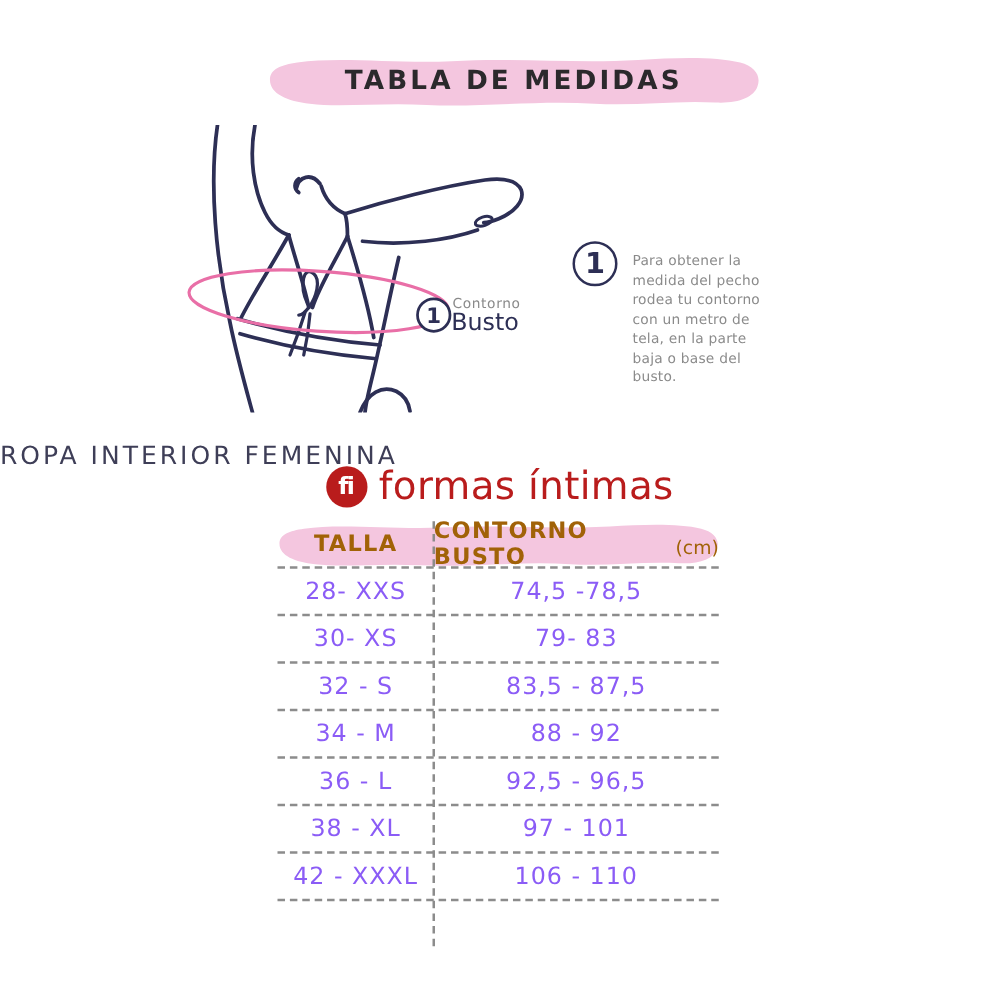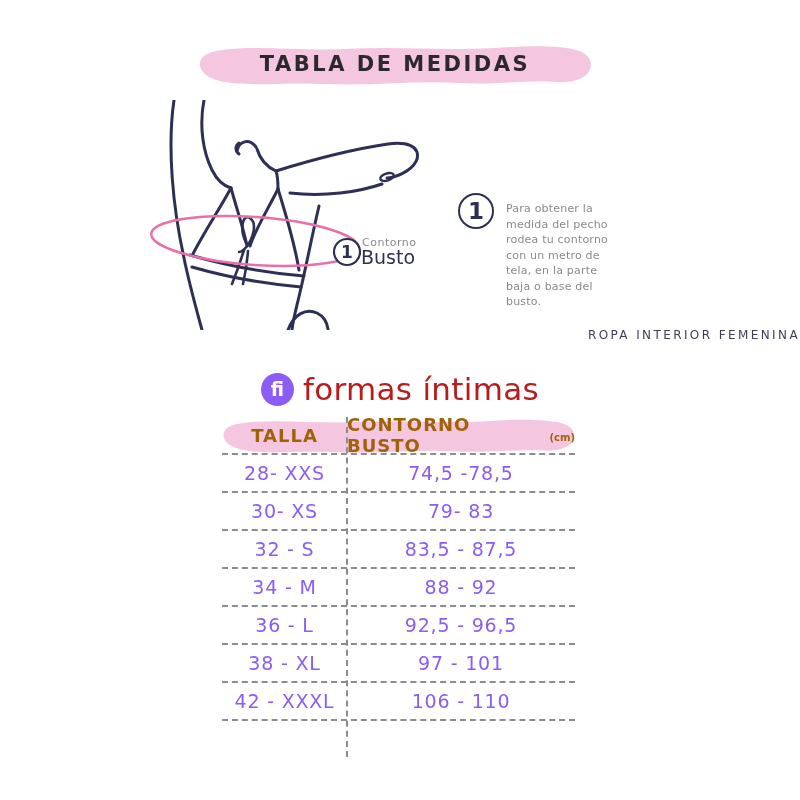--- a/index.html
+++ b/index.html
@@ -1,21 +1,21 @@
 <!DOCTYPE html>
 <html><head>
 <meta charset="utf-8">
 <style>
   html,body{margin:0;padding:0;background:#ffffff;}
   .canvas{
     position:relative;width:800px;height:800px;background:#ffffff;overflow:hidden;
     font-family:"DejaVu Sans","Liberation Sans",sans-serif;
   }
   
-  .title-band{position:absolute;left:196px;top:42px;width:398px;height:44px;}
+  .title-band{position:absolute;left:212px;top:42px;width:398px;height:44px;}
   .title-band svg{position:absolute;inset:0;width:100%;height:100%;}
   .title-band .band-text{
     position:relative;z-index:1;display:flex;width:100%;height:100%;
     align-items:center;justify-content:center;
     font-size:21px;font-weight:bold;letter-spacing:2.5px;color:#2b292c;
   }
   .blob-fill{fill:#f4c6df;}
   
   .figure{position:absolute;left:140px;top:100px;}
   
@@ -25,43 +25,43 @@
     display:flex;align-items:center;justify-content:center;
     font-size:23px;font-weight:bold;color:#2d2f55;
   }
   .step-text{
     position:absolute;left:506px;top:201px;width:160px;
     font-size:11px;line-height:15.5px;color:#8a8a8a;letter-spacing:0.2px;
   }
   .step-text span{display:block;}
   
   .category{
-    position:absolute;left:0;top:328px;width:800px;text-align:right;
-    font-size:12px;letter-spacing:2.4px;color:#3e3e57;
+    position:absolute;left:0;top:352px;width:800px;text-align:left;
+    font-size:20px;letter-spacing:2.4px;color:#3e3e57;
   }
   .brand{
     position:absolute;left:0;top:371px;width:800px;height:36px;
     display:flex;align-items:center;justify-content:center;gap:9px;
   }
   .brand-mark{
-    width:33px;height:33px;border-radius:50%;background:#8b5cf6;color:#ffffff;
+    width:33px;height:33px;border-radius:50%;background:#b91c1c;color:#ffffff;
     display:flex;align-items:center;justify-content:center;
     font-size:19px;font-weight:bold;letter-spacing:-1.5px;padding-right:2px;box-sizing:border-box;
   }
   .brand-name{font-size:31px;font-weight:400;color:#b91c1c;letter-spacing:0.3px;}
   
   .size-table{position:absolute;left:222px;top:417px;width:353px;height:340px;}
   .thead{position:relative;height:36px;border-bottom:2px dashed #8c8c8c;box-sizing:content-box;}
   .thead svg{position:absolute;left:-2px;top:-1px;width:357px;height:38px;}
   .thead .hrow{position:relative;z-index:1;display:flex;height:100%;}
   .th,.td{display:flex;align-items:center;justify-content:center;}
   .ccol1{width:125px;flex:none;}
   .ccol2{flex:1;gap:20px;}
   .th{font-weight:bold;font-size:18px;letter-spacing:1px;color:#a16207;}
-  .th .unit{font-size:10px;font-weight:bold;margin-left:20px;margin-top:5px;letter-spacing:0;}
+  .th .unit{font-size:15px;font-weight:normal;margin-left:20px;margin-top:5px;letter-spacing:0;}
   .tr{display:flex;height:36px;border-bottom:2px dashed #8c8c8c;}
   .tr:last-child{border-bottom:none;}
   .td{font-size:19px;color:#8b5cf6;letter-spacing:0.8px;}
   .vdivider{
     position:absolute;left:124px;top:0;bottom:0;width:0;
     border-left:2px dashed #8c8c8c;z-index:2;
   }
 </style>
 </head>
 <body>

